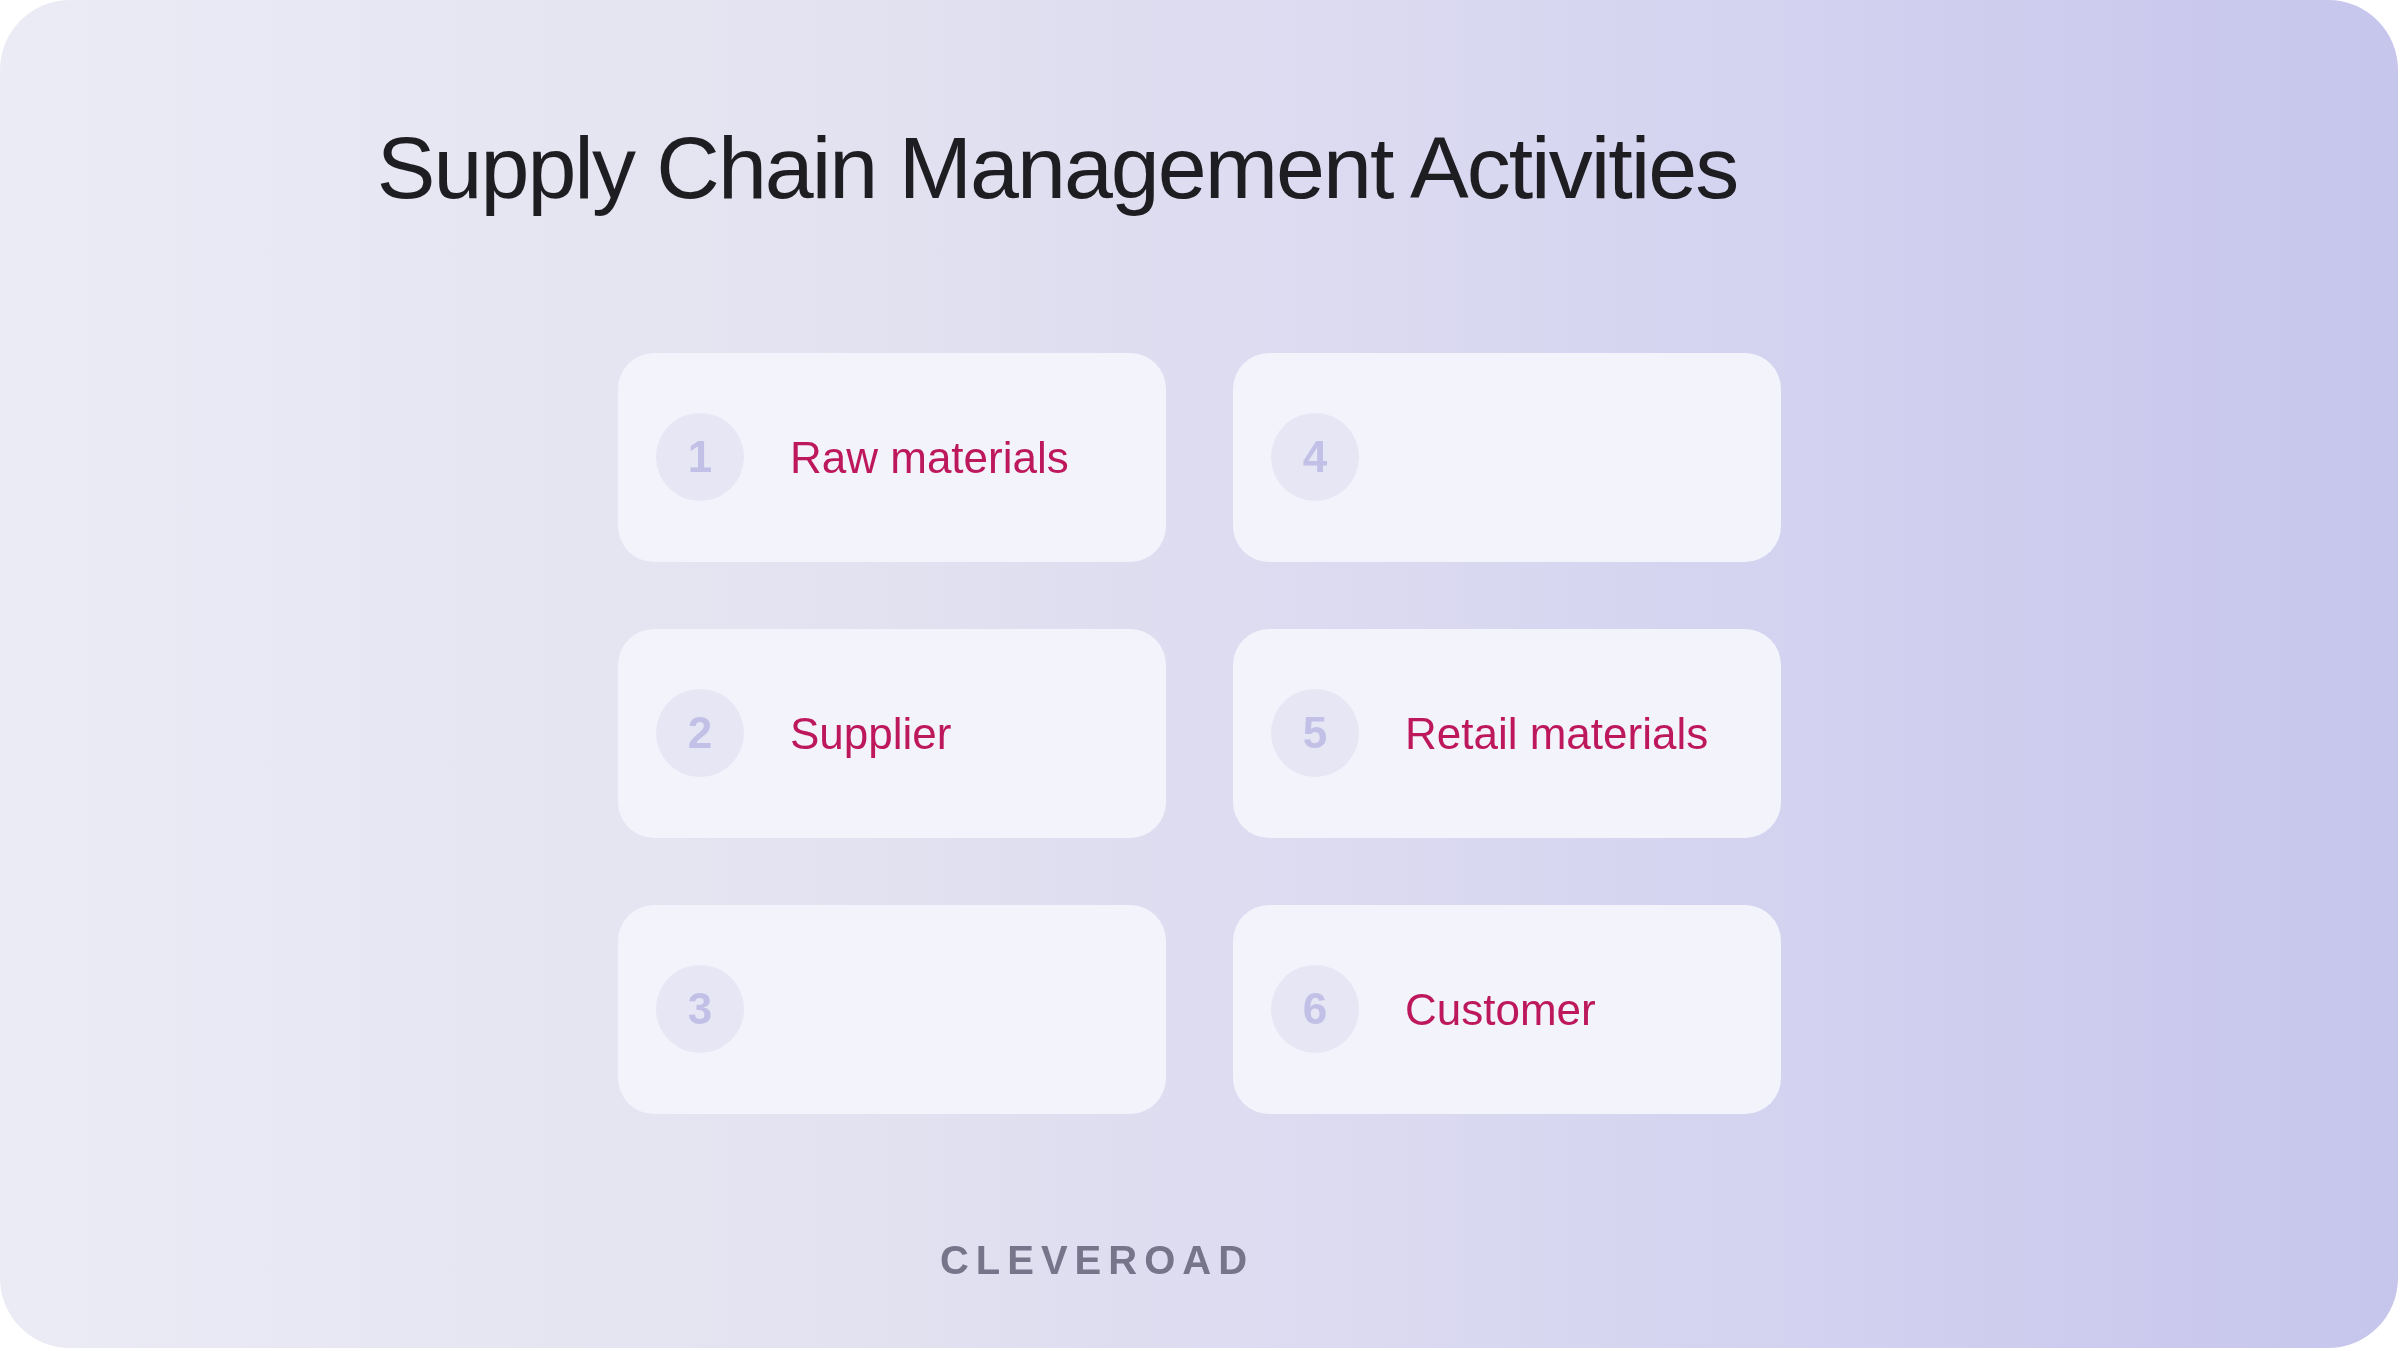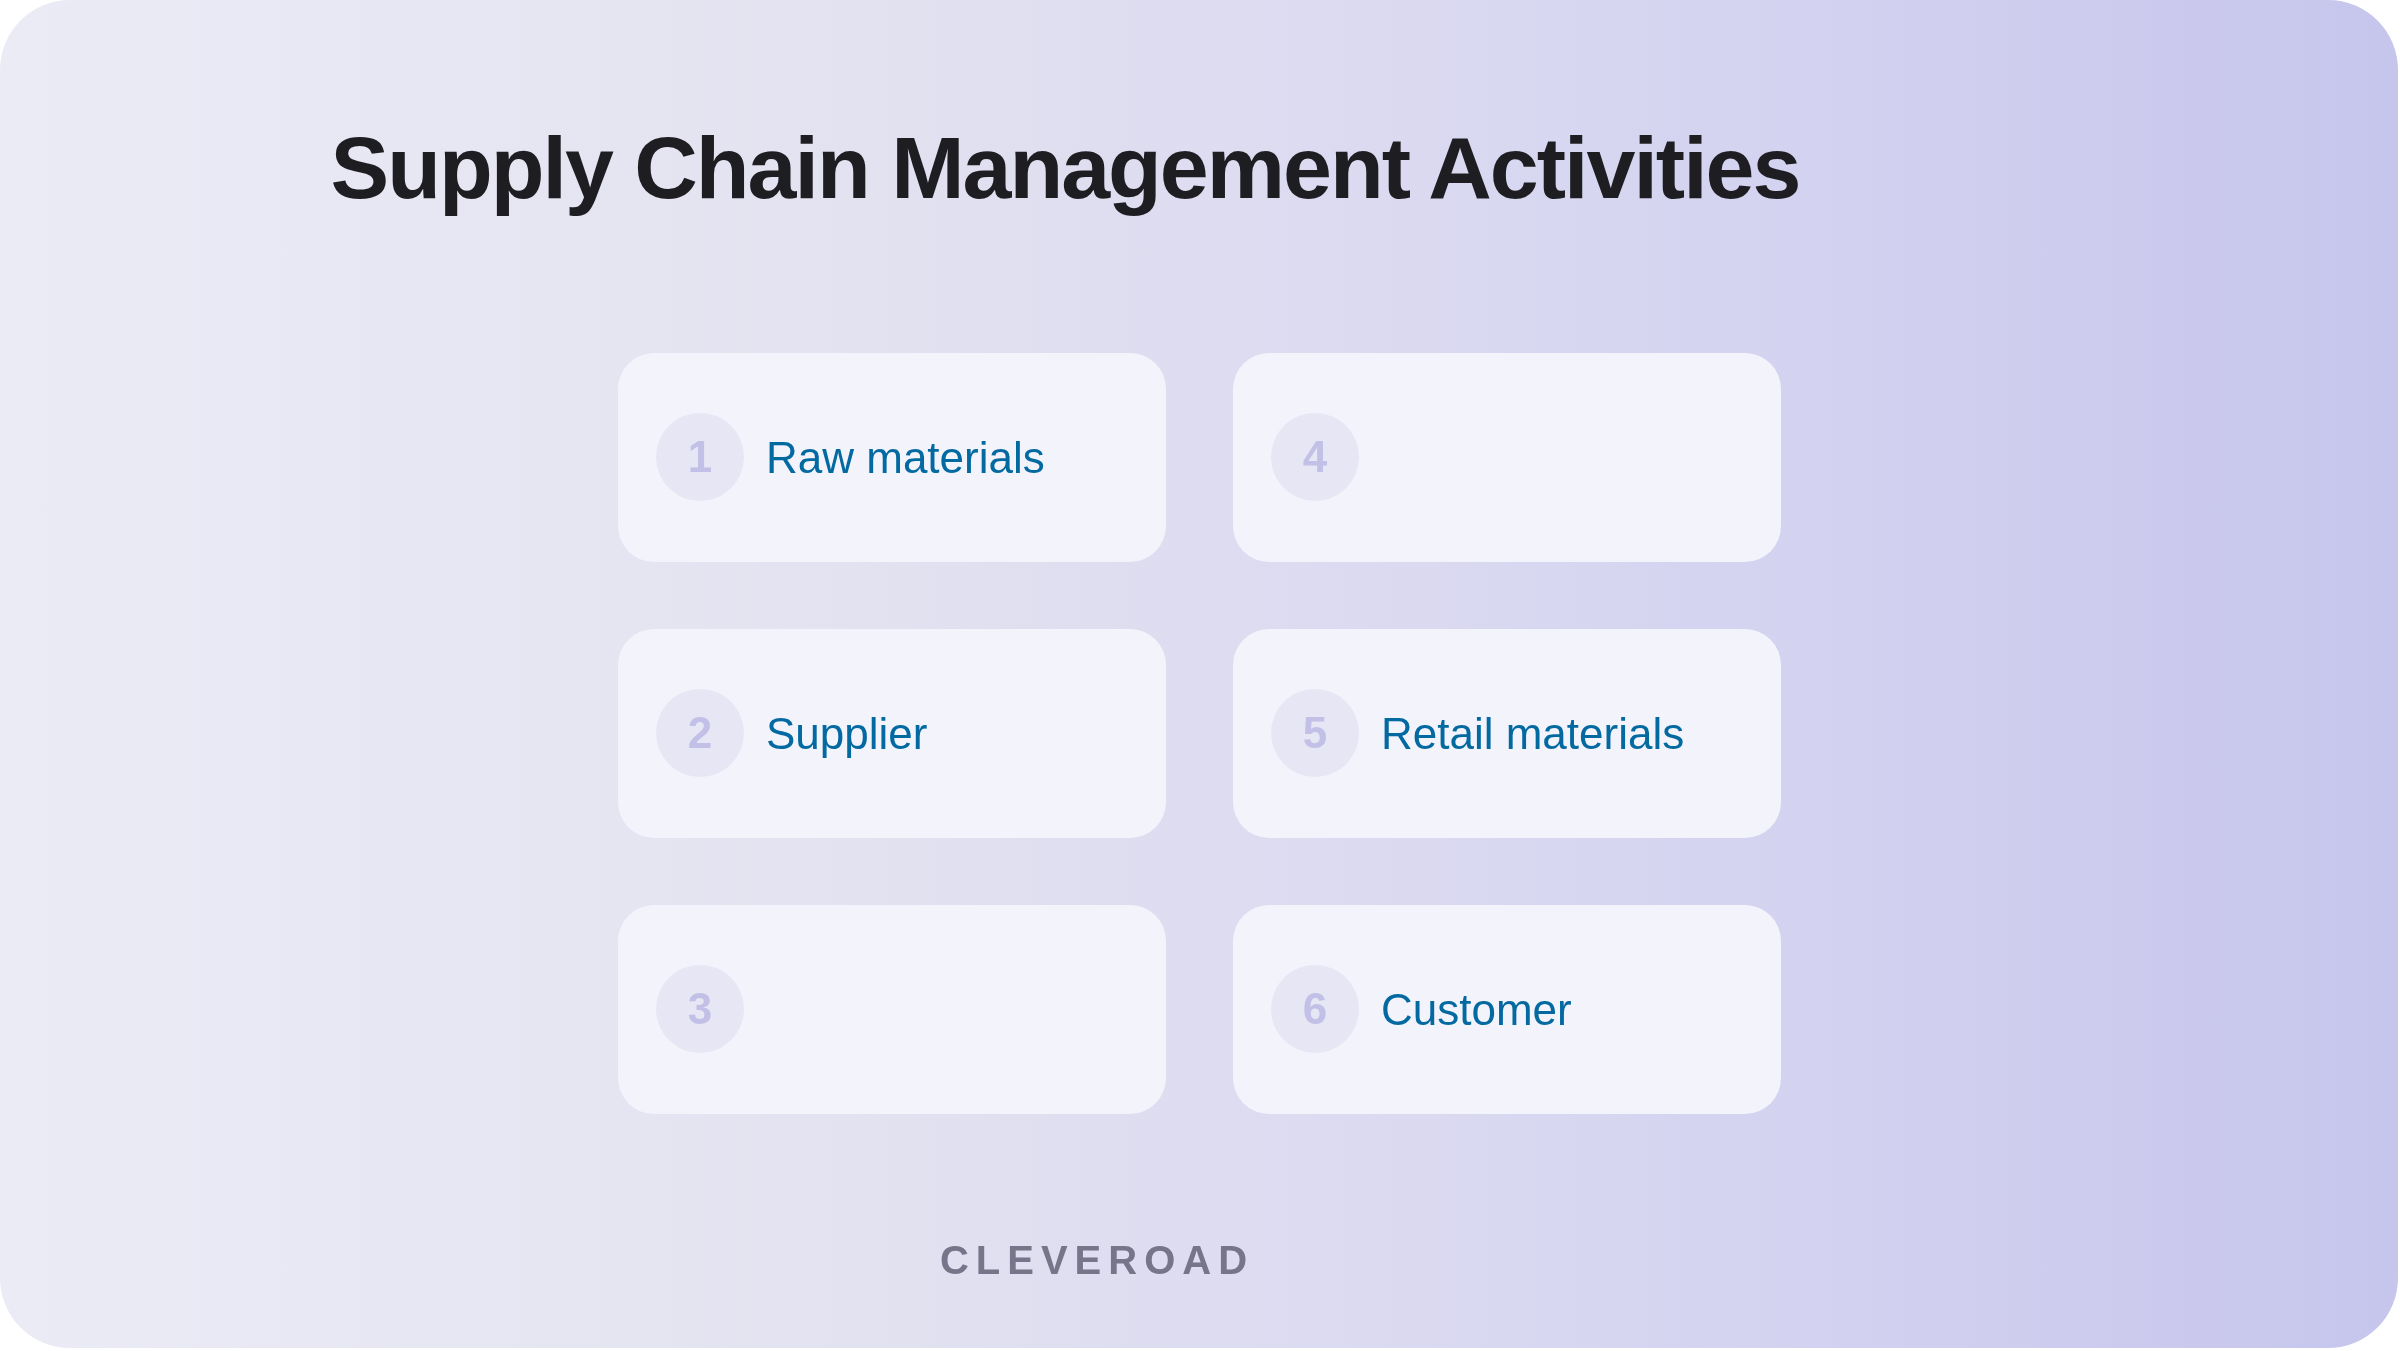--- a/index.html
+++ b/index.html
@@ -3,37 +3,37 @@
 <meta charset="utf-8">
 <style>
   html, body { margin:0; padding:0; background:#ffffff; }
   body { width:2400px; height:1351px; position:relative; overflow:hidden; }
   .canvas {
     position:absolute; left:0; top:0; width:2398px; height:1348px;
     border-radius:70px;
     background: linear-gradient(90deg, #ebebf6 0%, #e3e2f0 35%, #d8d7f1 65%, #c6c5ec 100%);
   }
   .title {
-    position:absolute; left:8px; width:2114px; top:118px; text-align:center;
-    font-family:"Liberation Sans", sans-serif; font-weight:700;
+    position:absolute; left:0; width:2114px; top:118px; text-align:center;
+    font-family:"Liberation Sans", sans-serif; font-weight:400;
     font-size:88px; letter-spacing:-2px; color:#1d1d22; line-height:100px;
   }
   .card {
     position:absolute; width:548px; height:209px;
     background:#f3f3fc; border-radius:36px;
   }
   .num {
     position:absolute; left:38px; top:60px; width:88px; height:88px;
     border-radius:50%; background:#e7e6f4;
     font-family:"Liberation Sans", sans-serif; font-weight:700;
     font-size:44px; color:#c2c0e6; text-align:center; line-height:88px;
   }
   .label {
-    position:absolute; left:148px; top:0; height:209px; line-height:209px;
-    font-family:"Liberation Sans", sans-serif; font-size:44px; color:#0369a1;
+    position:absolute; left:172px; top:0; height:209px; line-height:209px;
+    font-family:"Liberation Sans", sans-serif; font-size:44px; color:#be185d;
     white-space:nowrap;
   }
   .brand {
     position:absolute; left:0; width:2194px; top:1238px; text-align:center;
     font-family:"Liberation Sans", sans-serif; font-weight:700;
     font-size:40px; letter-spacing:7px; color:#76758a;
   }
 </style>
 </head>
 <body>

